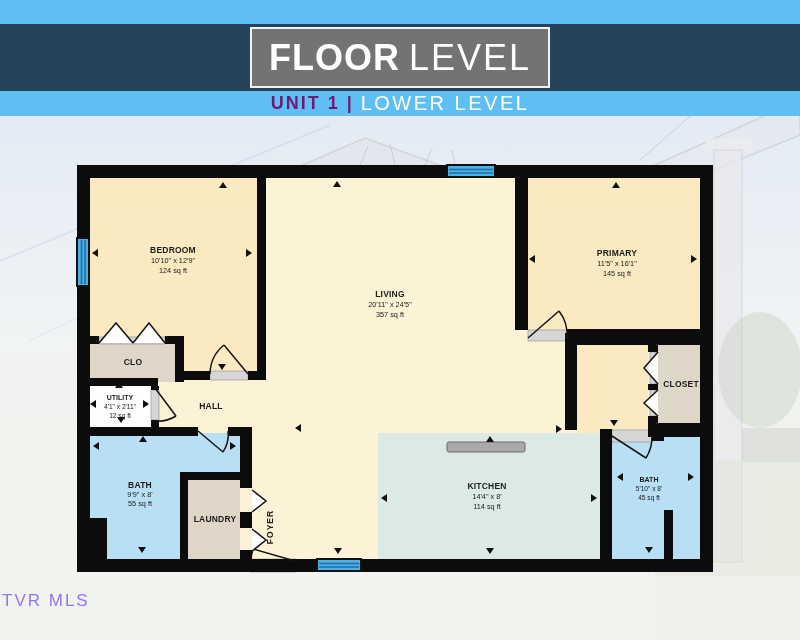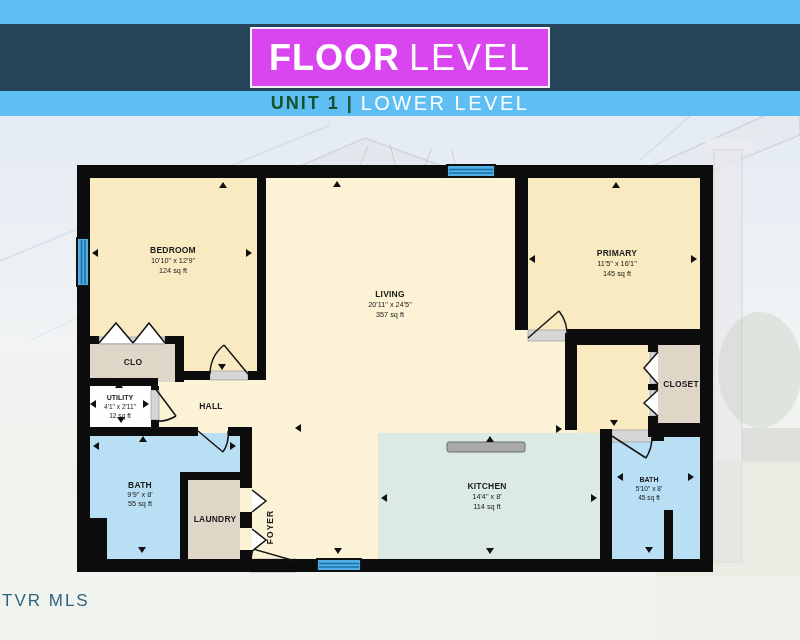--- a/index.html
+++ b/index.html
@@ -8,27 +8,27 @@
   
   .photo{position:absolute;inset:0;
          background:linear-gradient(180deg,#dce5f1 0%,#e9eef5 30%,#f2f4f4 55%,#f0f2ec 75%,#f4f5f1 100%);}
   .photo-svg{position:absolute;inset:0;}
   
   .band-top{position:absolute;left:0;top:0;width:800px;height:24px;background:#5fbff5;}
   .band-navy{position:absolute;left:0;top:24px;width:800px;height:67px;background:#264459;}
   .band-sub{position:absolute;left:0;top:91px;width:800px;height:25px;background:#5fbff5;
             display:flex;align-items:center;justify-content:center;}
   .title-box{position:absolute;left:250px;top:27px;width:300px;height:61px;box-sizing:border-box;
-             background:#d946ef;border:2px solid #eef2f6;
+             background:#737373;border:2px solid #eef2f6;
              display:flex;align-items:center;justify-content:center;gap:9px;z-index:5;}
   .title-main{font-size:36px;font-weight:bold;color:#ffffff;letter-spacing:1px;}
   .title-sub{font-size:36px;font-weight:normal;color:#fdfdfd;letter-spacing:2px;}
-  .sub-bold{font-size:18px;font-weight:bold;color:#14532d;letter-spacing:2px;margin-right:7px;}
+  .sub-bold{font-size:18px;font-weight:bold;color:#701a75;letter-spacing:2px;margin-right:7px;}
   .sub-light{font-size:20px;font-weight:normal;color:#fdfdfd;letter-spacing:2.5px;}
-  .watermark{position:absolute;left:2px;top:591px;font-size:17px;color:#0c4a6e;
+  .watermark{position:absolute;left:2px;top:591px;font-size:17px;color:#8b5cf6;
              letter-spacing:2px;opacity:.85;z-index:6;}
   .plan-svg{position:absolute;inset:0;z-index:3;}
   
   .rn{font-size:8.5px;font-weight:bold;letter-spacing:.2px;fill:#1b1b1b;text-anchor:middle;}
   .rd{font-size:7.3px;fill:#1b1b1b;text-anchor:middle;}
   .rn-sm{font-size:7px;font-weight:bold;fill:#1b1b1b;text-anchor:middle;}
   .rd-sm{font-size:6.6px;fill:#1b1b1b;text-anchor:middle;}
   .door{stroke:#161616;stroke-width:1.5;fill:none;}
   .chev{stroke:#141414;stroke-width:1.5;fill:#ffffff;}
   .winline{stroke:#1b6fa8;stroke-width:1.6;}

